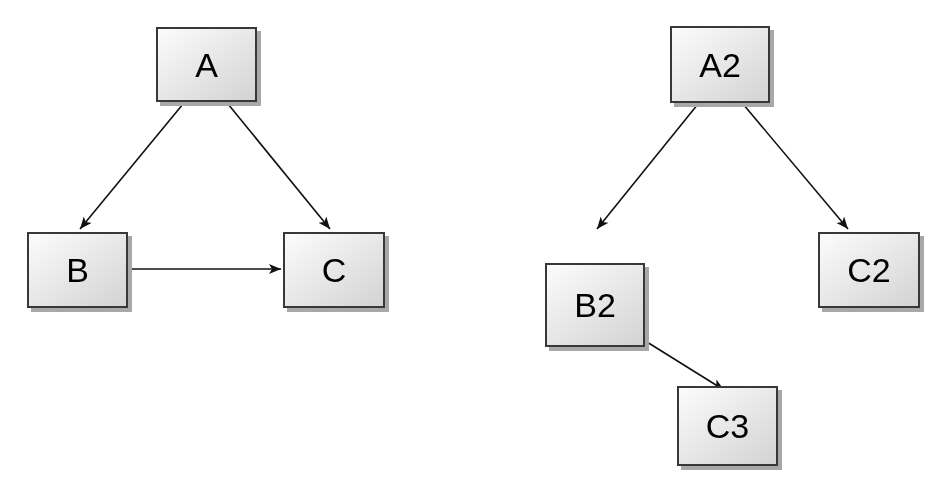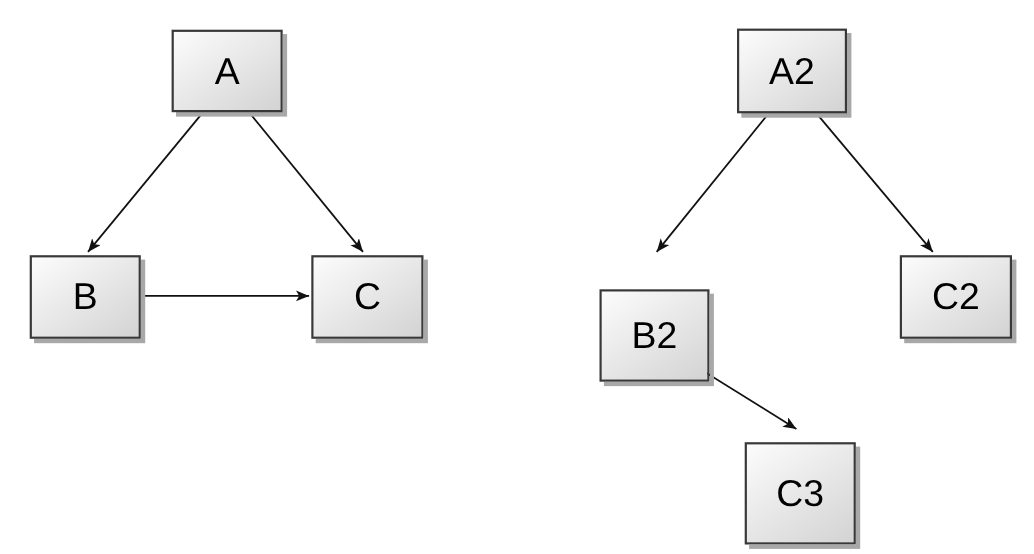--- a/index.html
+++ b/index.html
@@ -74,17 +74,17 @@
       </div>
       <div class="node" style="left: 670px; top: 26px; width: 100px; height: 77px;">
         <span class="node-label">A2</span>
       </div>
       <div class="node" style="left: 545px; top: 232px; width: 100px; height: 84px; margin-top: 31px;">
         <span class="node-label">B2</span>
       </div>
       <div class="node" style="left: 818px; top: 232px; width: 102px; height: 76px;">
         <span class="node-label">C2</span>
       </div>
-      <div class="node" style="left: 677px; top: 402px; width: 101px; height: 93px;">
+      <div class="node" style="left: 677px; top: 386px; width: 101px; height: 80px;">
         <span class="node-label">C3</span>
       </div>
     </div>
 </div>
 
 </body></html>

